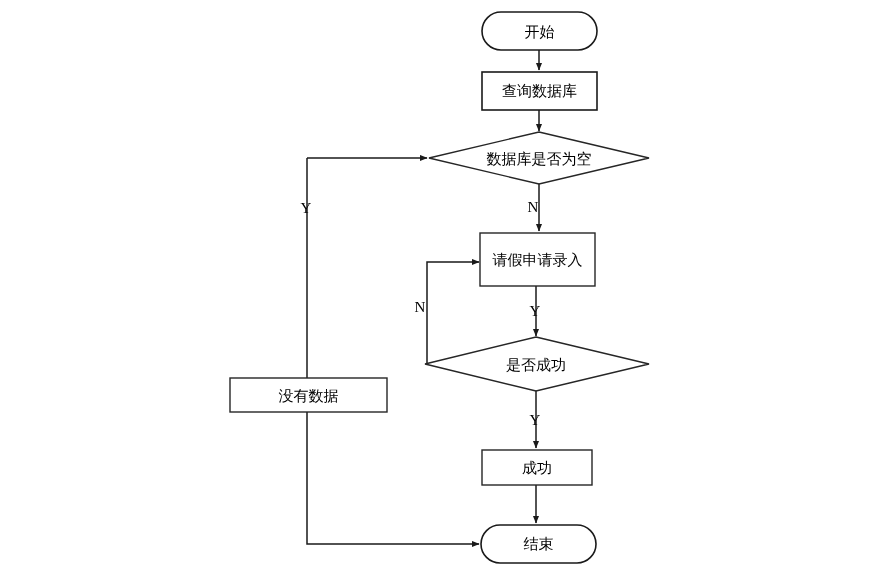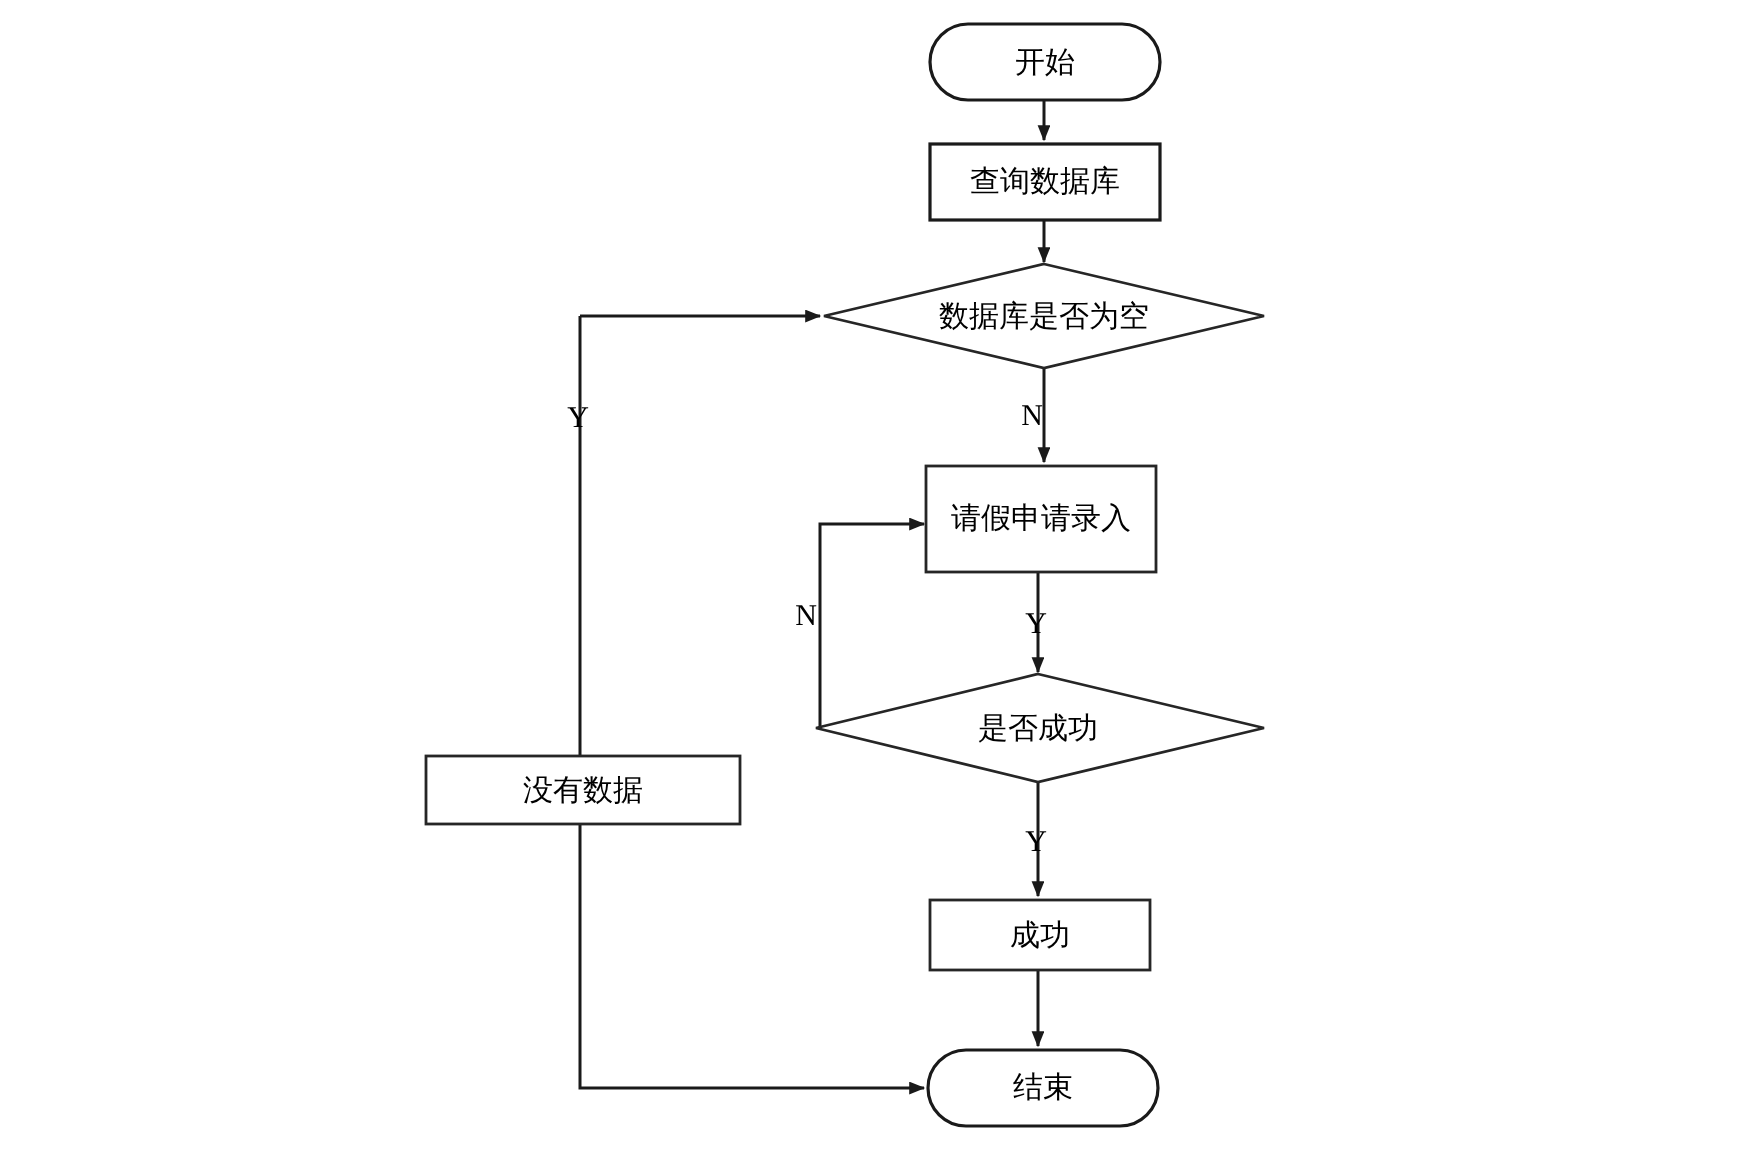--- a/index.html
+++ b/index.html
@@ -12,20 +12,21 @@
     width: 870px;
     height: 586px;
     font-family: "Liberation Sans", "DejaVu Sans", sans-serif;
     overflow: hidden;
   }
   #flow-root {
     position: relative;
     width: 848px;
     height: 586px;
     background: #ffffff;
+    margin-left: 17px;
   }
   svg#flow-svg {
     display: block;
     width: 870px;
     height: 586px;
   }
   .shape-stroke {
     fill: #ffffff;
     stroke: #1a1a1a;
     stroke-width: 1.6;

